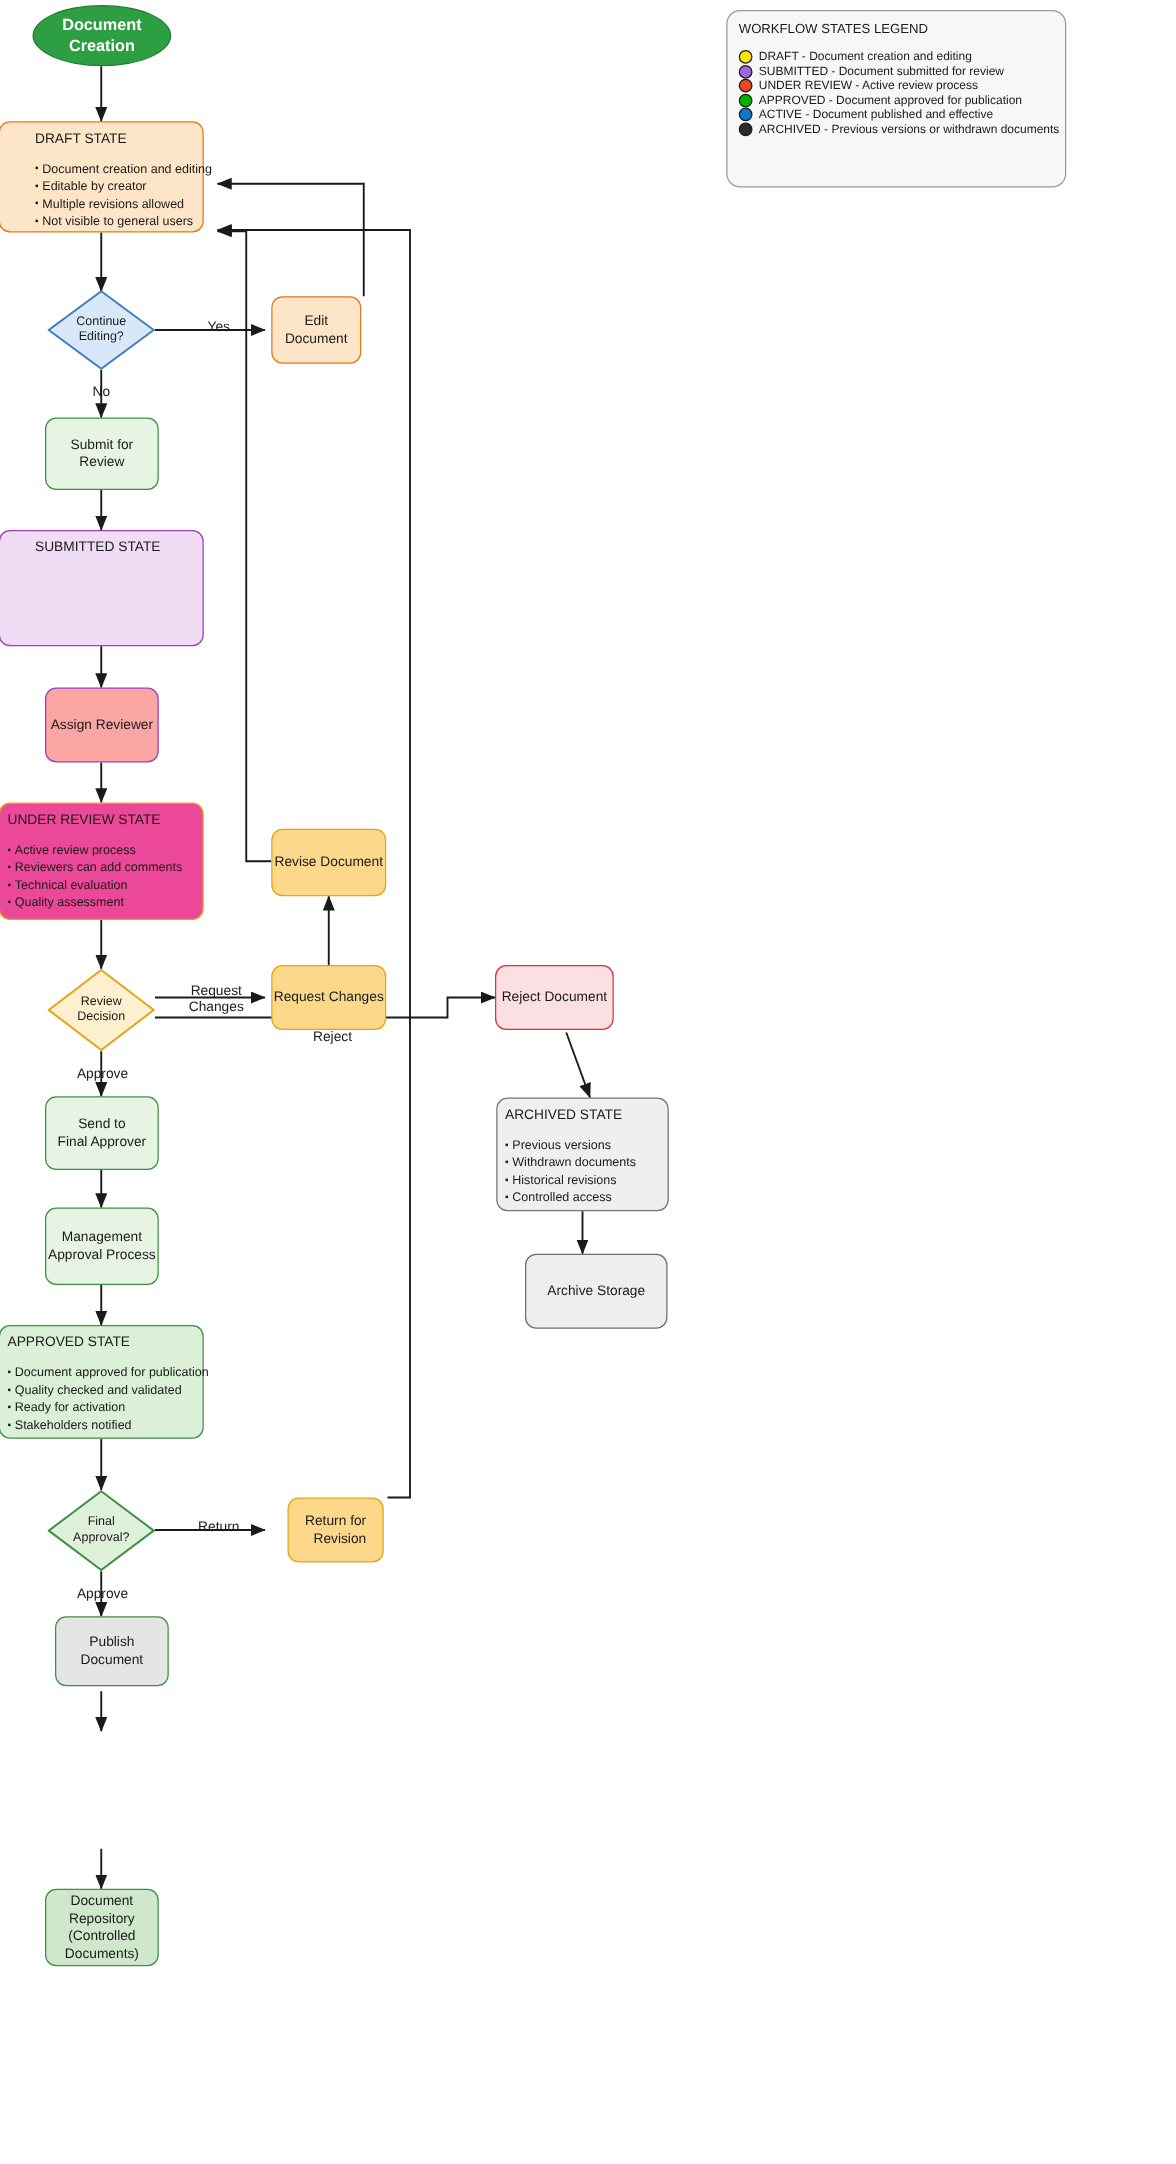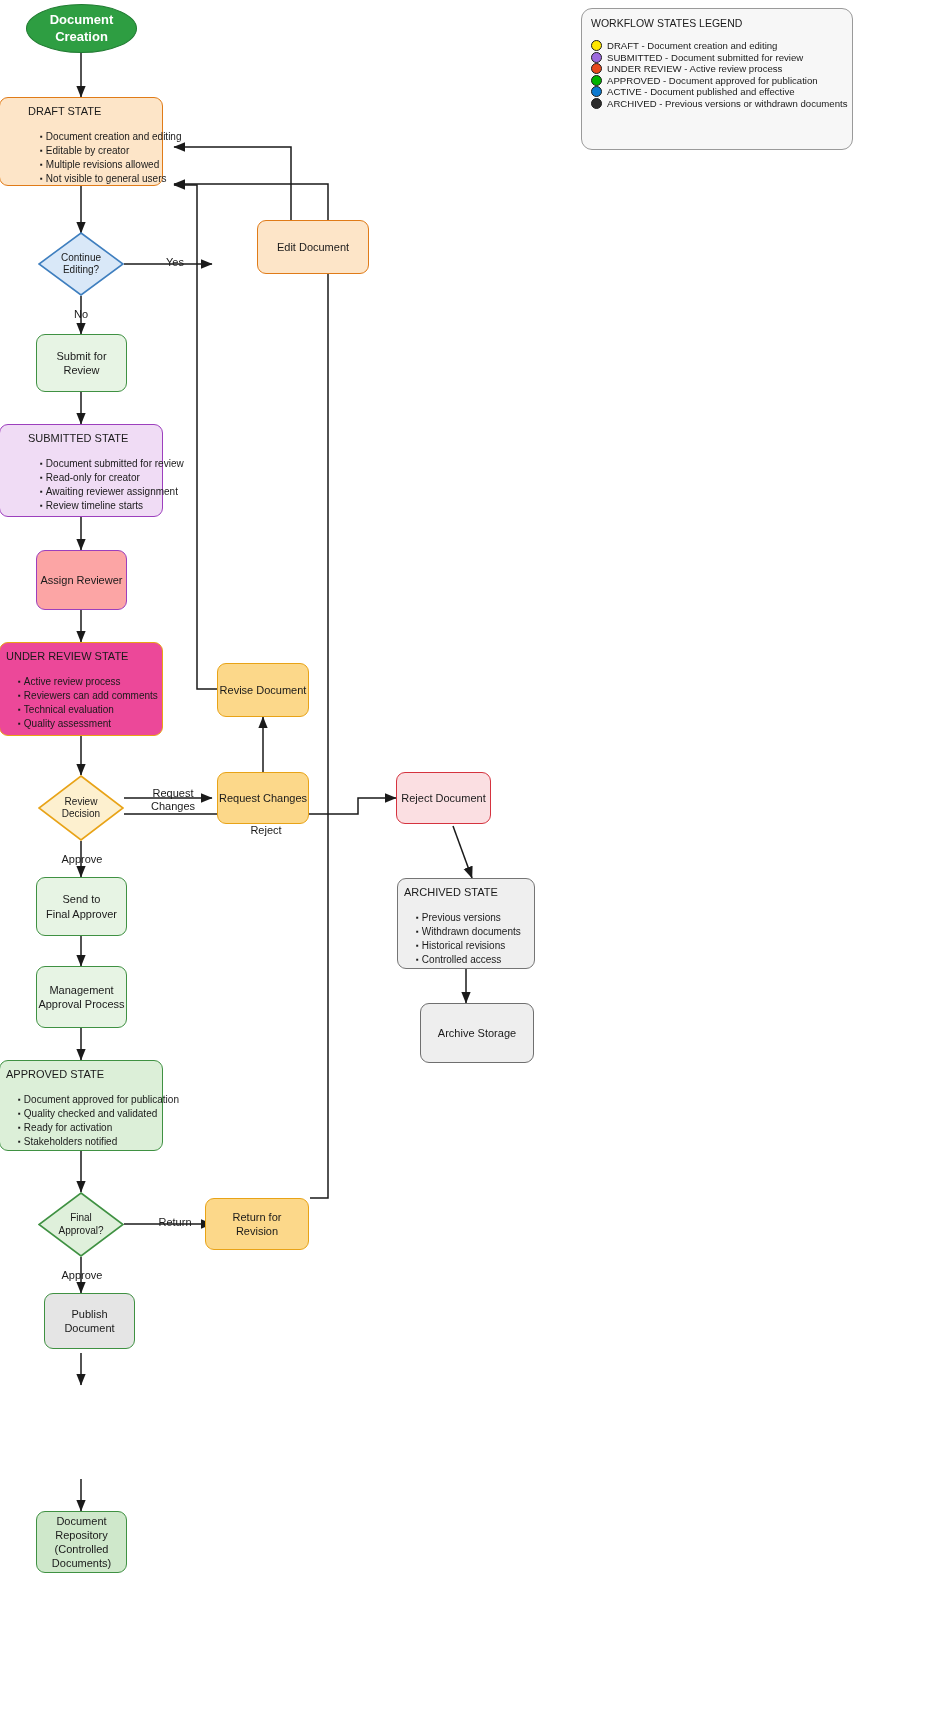--- a/index.html
+++ b/index.html
@@ -71,21 +71,21 @@
     display: block;
     text-align: left;
     line-height: 1.05;
   }
   .state .st-title {
     font-size: 11px;
     margin-bottom: 11px;
     white-space: nowrap;
   }
   .state ul {
-    margin: 12px;
+    margin: 0;
     padding: 0;
     list-style: none;
   }
   .state ul li {
     font-size: 10px;
     line-height: 1.42;
     white-space: nowrap;
   }
   .state ul li::before {
     content: "\25AA";
@@ -256,36 +256,30 @@
       <polygon points="43,1 85,32 43,63 1,32" fill="#d9e8f8" stroke="#3f7fbf" stroke-width="1.6"></polygon>
     </svg>
     <div class="dlabel">
       <div>
         <div>Continue</div>
         <div>Editing?</div>
       </div>
     </div>
   </div>
 
-  <div class="node process p-orange" style="left:217px; top:220px; width:112px; height:54px;margin-left:40px;">
+  <div class="node process p-orange" style="left:217px; top:237px; width:72px; height:54px;">
     <span>Edit Document</span>
   </div>
 
   <div class="node process p-green" style="left:36px; top:334px; width:91px; height:58px; background:#e7f4e4;">
     <span>Submit for Review</span>
   </div>
 
   <div class="state s-submit" style="left:-1px; top:424px; width:164px; height:93px;">
     <div class="st-title">SUBMITTED STATE</div>
-    <ul>
-      <li>Document submitted for review</li>
-      <li>Read-only for creator</li>
-      <li>Awaiting reviewer assignment</li>
-      <li>Review timeline starts</li>
-    </ul>
   </div>
 
   <div class="node process p-purple" style="left:36px; top:550px; width:91px; height:60px; background:#fca5a5;">
     <span>Assign Reviewer</span>
   </div>
 
   <div class="state s-review" style="left:-1px; top:642px; width:164px; height:94px;">
     <div class="st-title">UNDER REVIEW STATE</div>
     <ul>
       <li>Active review process</li>
@@ -362,21 +356,21 @@
       <polygon points="43,1 85,32.5 43,64 1,32.5" fill="#dff0db" stroke="#3f9142" stroke-width="1.6"></polygon>
     </svg>
     <div class="dlabel">
       <div>
         <div>Final</div>
         <div>Approval?</div>
       </div>
     </div>
   </div>
 
-  <div class="node process p-amber" style="left:205px; top:1198px; width:104px; height:52px;">
+  <div class="node process p-amber" style="left:230px; top:1198px; width:77px; height:52px;text-align:right;">
     <div>
       <div>Return for</div>
       <div>Revision</div>
     </div>
   </div>
 
   <div class="node process p-green" style="left:44px; top:1293px; width:91px; height:56px; background:#e5e5e5;">
     <span>Publish Document</span>
   </div>
 

